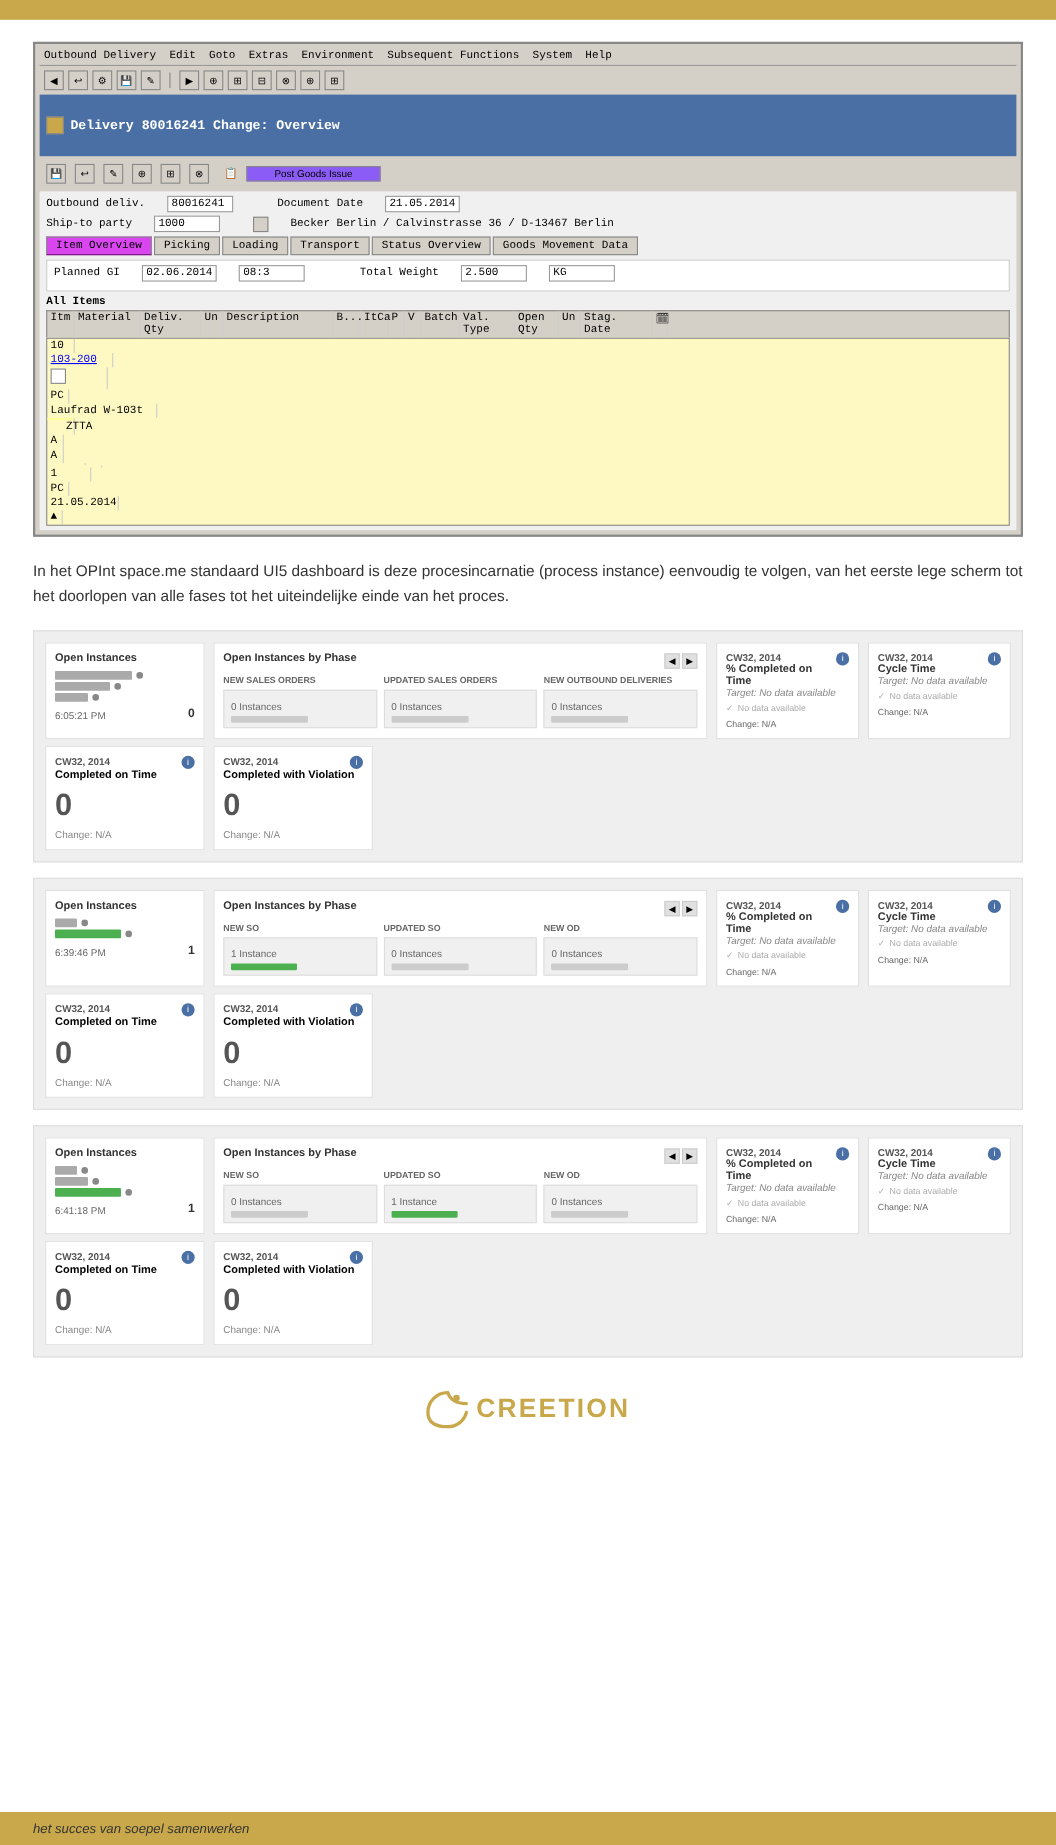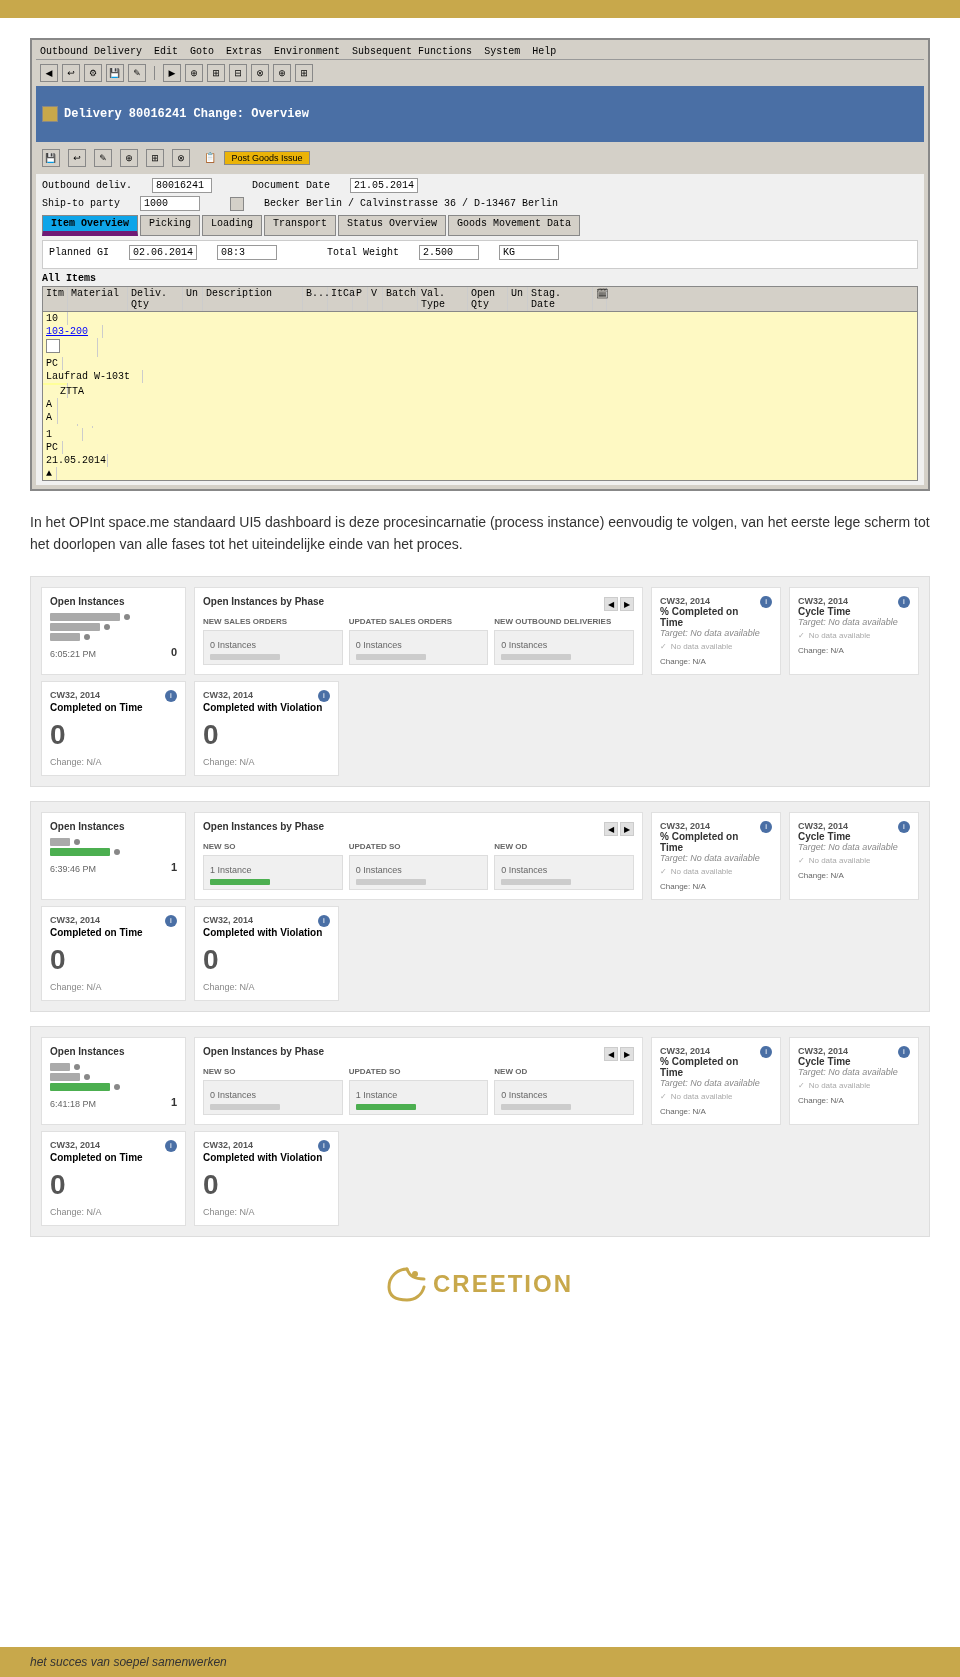--- a/index.html
+++ b/index.html
@@ -97,23 +97,23 @@
 
     .sap-tab {
       background: #d4d0c8;
       border: 1px solid #888;
       padding: 2px 8px;
       font-size: 10px;
       cursor: pointer;
     }
 
     .sap-tab.active {
-      background: #0ea5e9;
-      border-bottom: 5px solid #701a75;
-      font-weight: bold;
+      background: #d946ef;
+      border-bottom: 1px solid #701a75;
+      font-weight: normal;
     }
 
     .sap-gi-section {
       display: flex;
       gap: 20px;
       margin-bottom: 4px;
       font-size: 10px;
       align-items: center;
     }
 
@@ -438,21 +438,21 @@
   </div>
 
   <div class="sap-subtitle-bar">
     <button class="sap-toolbar-btn">💾</button>
     <button class="sap-toolbar-btn">↩</button>
     <button class="sap-toolbar-btn">✎</button>
     <button class="sap-toolbar-btn">⊕</button>
     <button class="sap-toolbar-btn">⊞</button>
     <button class="sap-toolbar-btn">⊗</button>
     <span style="margin-left:6px;">📋</span>
-    <button style="background:#eab308; border:1px solid #888; font-size:9px; padding:1px 6px; cursor:pointer;">Post Goods Issue</button>
+    <button style="background:#8b5cf6; border:1px solid #888; font-size:9px; padding:1px 24px; cursor:pointer;">Post Goods Issue</button>
   </div>
 
   <div style="background:#f0f0f0; padding:4px 6px;">
     <div class="sap-fields-row">
       <span class="sap-field-label">Outbound deliv.</span>
       <span class="sap-field-value">80016241</span>
       <span style="margin-left:20px;" class="sap-field-label">Document Date</span>
       <span class="sap-field-value">21.05.2014</span>
     </div>
     <div class="sap-fields-row">

